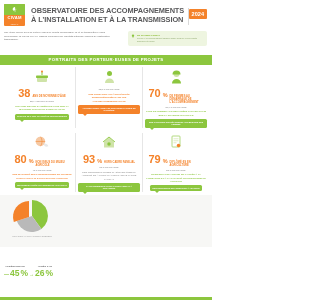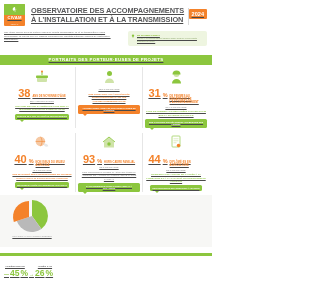--- a/index.html
+++ b/index.html
@@ -4,21 +4,21 @@
 <style>
   * { box-sizing: border-box; margin:0; padding:0; }
   html,body { width:212px; height:300px; overflow:hidden; }
   body {
     font-family: "Liberation Sans", sans-serif;
     background:#ffffff;
     color:#4a4a4a;
     font-size:3px;
     line-height:1.25;
   }
-  .page { position:relative; width:212px; height:256px; background:#fff;text-decoration:underline; }
+  .page { position:relative; width:212px; height:300px; background:#fff; }
 
   
   .header { display:flex; align-items:flex-start; padding:4px 5px 0 4px; height:30px; }
   .logo {
     width:21px; height:22px; background:#f4822a;
     position:relative; flex:0 0 auto; border-radius:1px;
     display:flex; align-items:flex-end; justify-content:center;
   }
   .logo .leafbox {
     position:absolute; top:0; left:0; right:0; height:11px;
@@ -198,42 +198,42 @@
 
     <div class="col">
       <div class="icon-slot">
         <svg width="13" height="14" viewBox="0 0 26 28">
           <circle cx="13" cy="8" r="6" fill="#cfe3a8"></circle>
           <path d="M5 9a8 8 0 0116 0z" fill="#8cc63e"></path>
           <path d="M4 27c0-6 4-9 9-9s9 3 9 9z" fill="#8cc63e"></path>
         </svg>
       </div>
       <div class="stat-line">
-        <span class="big orange">31</span>
+        <span class="big orange">70</span>
         <span class="pct" style="color:#f4822a">%</span>
         <span class="stat-label lbl-orange">DE FEMMES AU DÉMARRAGE DE L'ACCOMPAGNEMENT</span>
       </div>
       <div class="sub-stat">27,7 % EN FRANCE</div>
       <div class="desc green">PLUS DE FEMMES ACCOMPAGNÉES PAR LES CIVAM QUE LA MOYENNE NATIONALE</div>
       <div class="pill">DES PARCOURS QUI RÉPONDENT AUX BESOINS DES FEMMES</div>
     </div>
   </div>
 
   <div class="grid row2">
 
     <div class="col">
       <div class="icon-slot">
         <svg width="18" height="15" viewBox="0 0 34 28">
           <circle cx="14" cy="12" r="9" fill="#f6c9a4"></circle>
           <path d="M5 12h18M14 3c4 5 4 13 0 18" stroke="#f4822a" stroke-width="1" fill="none"></path>
           <path d="M20 16c4-1 8 1 9 5-4 2-8 1-9-5z" fill="#e8e8e8"></path>
         </svg>
       </div>
       <div class="stat-line">
-        <span class="big orange">40</span>
+        <span class="big orange">80</span>
         <span class="pct" style="color:#f4822a">%</span>
         <span class="stat-label lbl-orange">NON ISSUS DU MILIEU AGRICOLE</span>
       </div>
       <div class="sub-stat">40 % EN FRANCE</div>
       <div class="desc orange">UNE MAJORITÉ DES PORTEUR·EUSES DE PROJETS SANS CAPITAL NI SOCIALISATION AGRICOLE</div>
       <div class="pill">UN ENJEU D'ACCÈS AU FONCIER ET AU CAPITAL</div>
     </div>
 
     <div class="col">
       <div class="icon-slot">
@@ -257,21 +257,21 @@
       <div class="icon-slot">
         <svg width="12" height="15" viewBox="0 0 24 30">
           <rect x="4" y="2" width="16" height="22" rx="1.5" fill="#ffffff" stroke="#8cc63e" stroke-width="1.3"></rect>
           <rect x="7" y="7" width="10" height="1.4" fill="#cfe3a8"></rect>
           <rect x="7" y="11" width="10" height="1.4" fill="#cfe3a8"></rect>
           <rect x="7" y="15" width="6" height="1.4" fill="#cfe3a8"></rect>
           <circle cx="17" cy="21" r="3.5" fill="#f4822a"></circle>
         </svg>
       </div>
       <div class="stat-line">
-        <span class="big orange">44</span>
+        <span class="big orange">79</span>
         <span class="pct" style="color:#f4822a">%</span>
         <span class="stat-label lbl-orange">DIPLÔMÉ·ES EN AGRICULTURE</span>
       </div>
       <div class="sub-stat">80 % EN FRANCE</div>
       <div class="desc green">UN ENJEU FORT AUTOUR DE L'ACCÈS À LA FORMATION ET À LA CAPACITÉ PROFESSIONNELLE AGRICOLE</div>
       <div class="pill">DES DISPOSITIFS DE FORMATION À ADAPTER</div>
     </div>
   </div>
 
   <div class="bottom">

